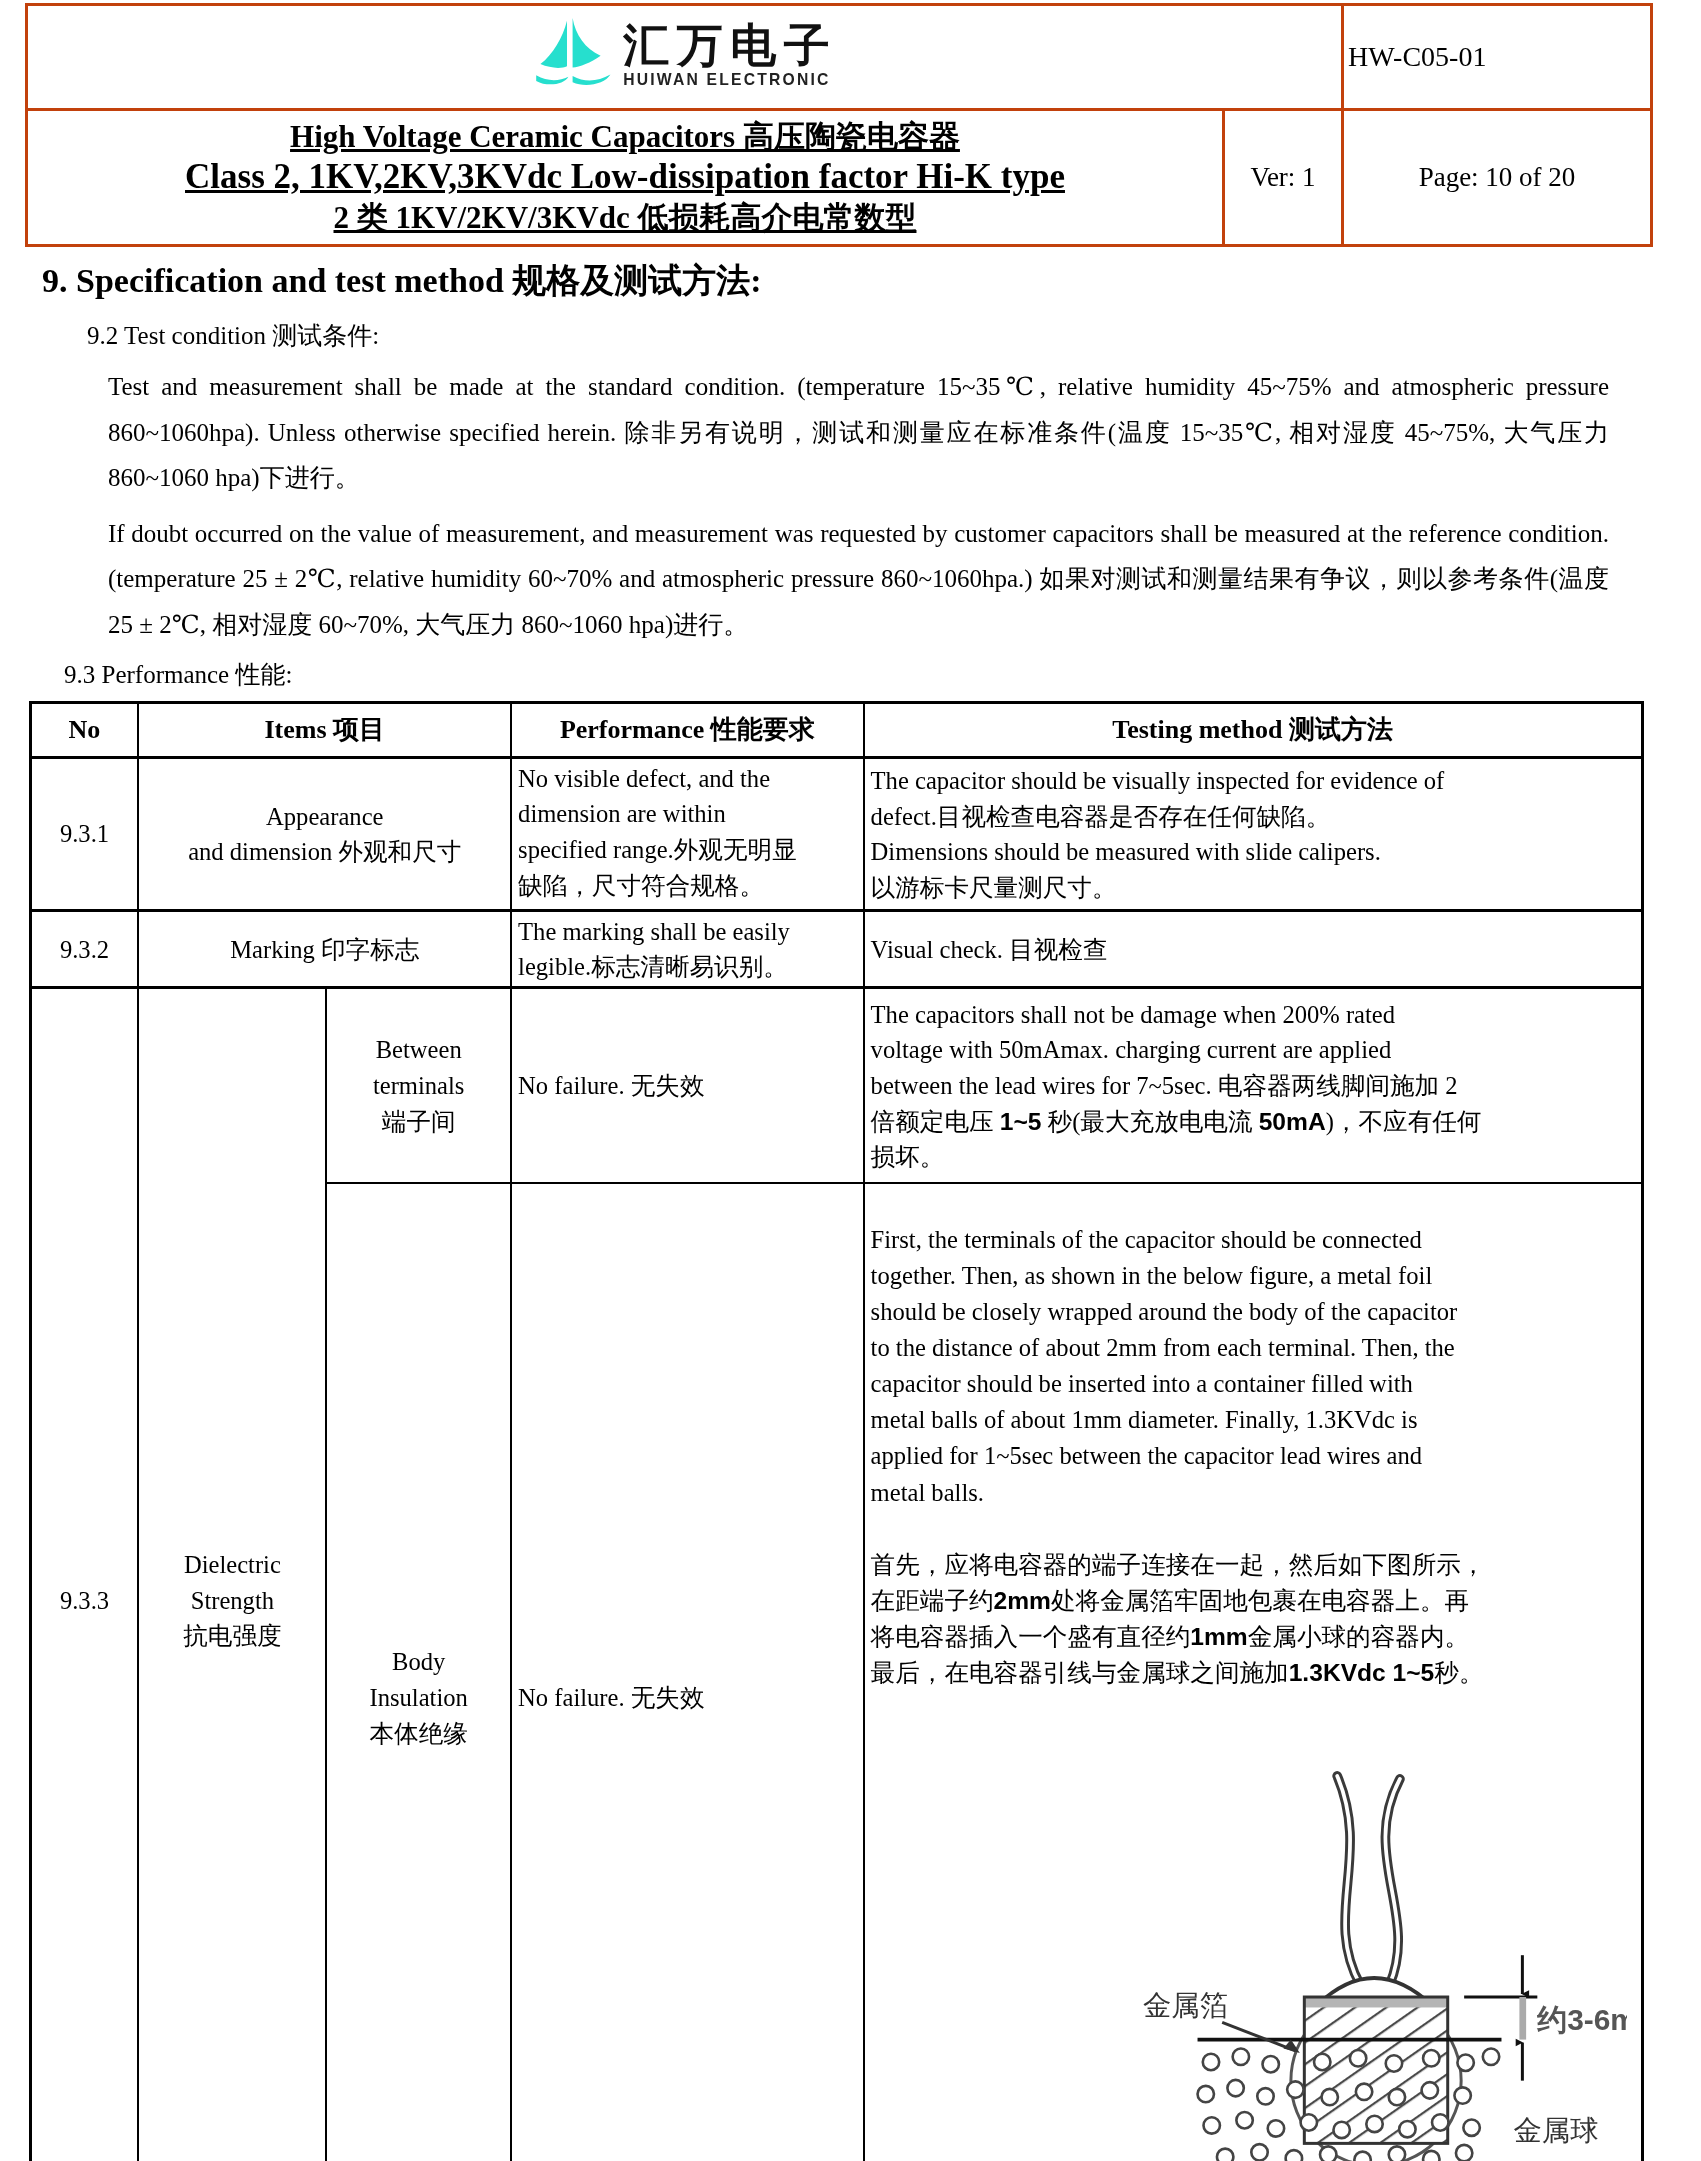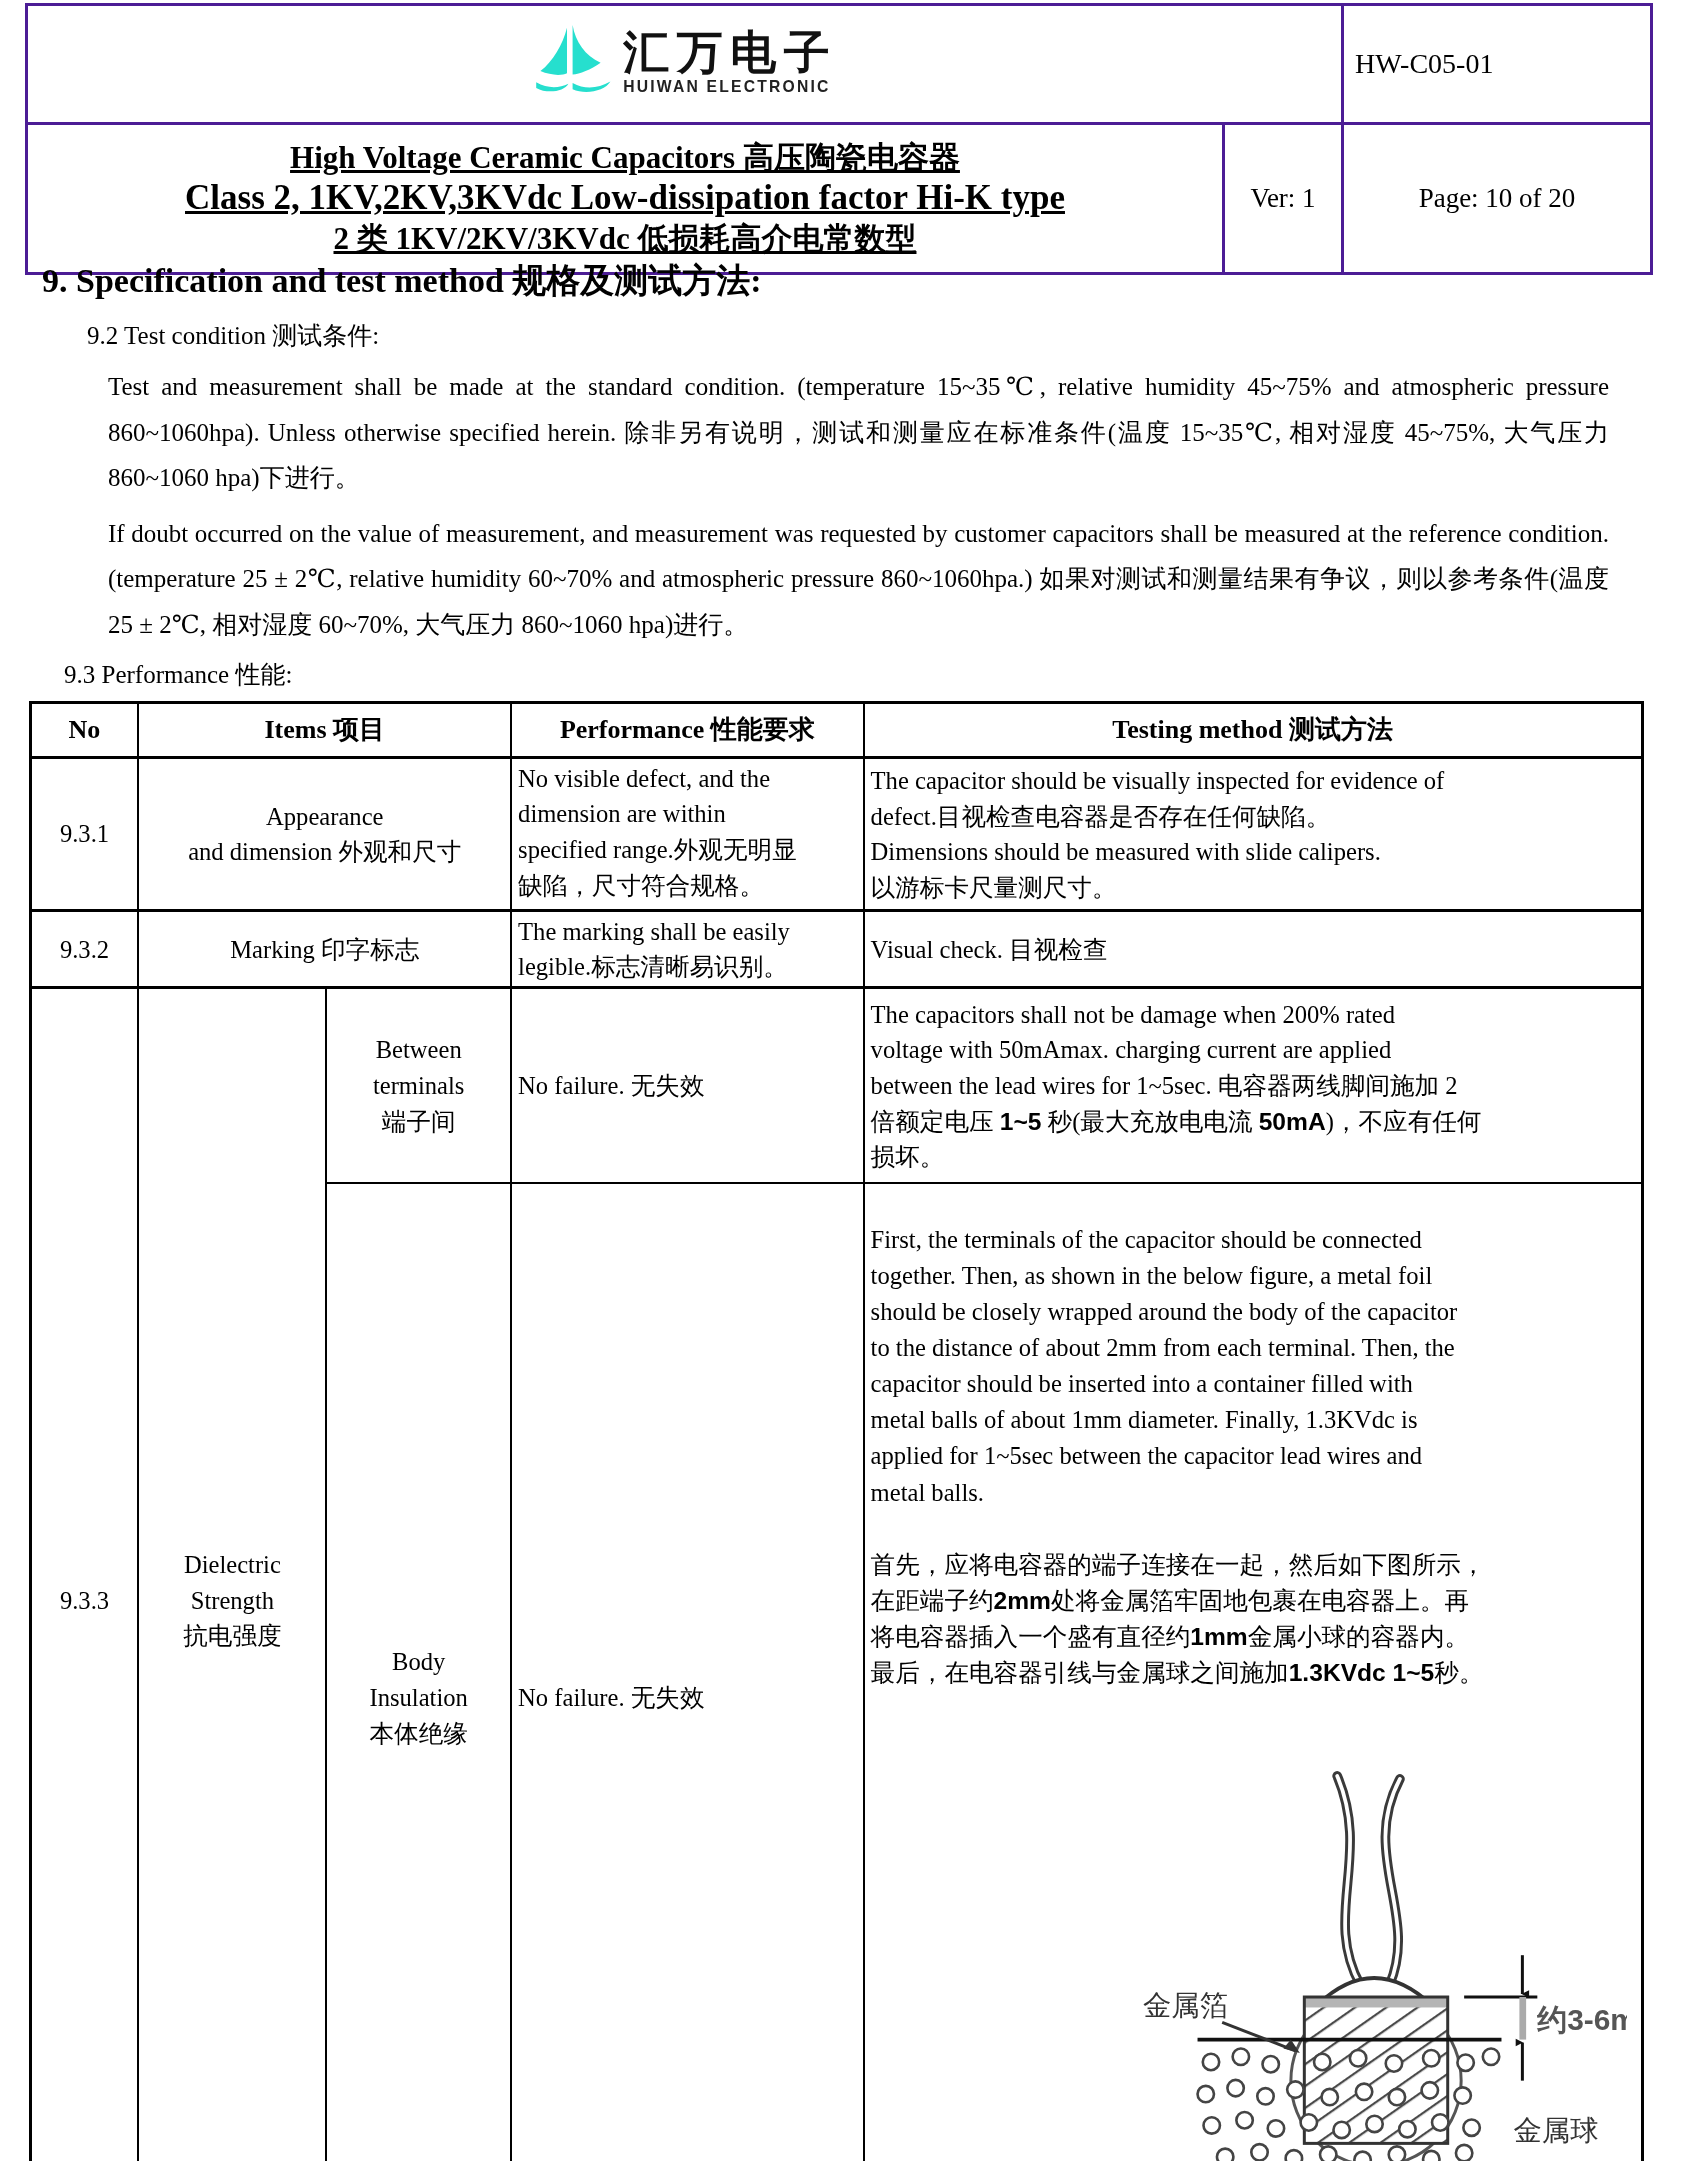--- a/index.html
+++ b/index.html
@@ -2,21 +2,21 @@
 <html style="font-size:12px"><head>
 <meta charset="utf-8">
 <style>
   html,body{margin:0;padding:0;background:#e8e8e8;}
   .page{position:relative;width:1702px;height:2161px;background:#fff;color:#000;
         font-family:"Liberation Serif","DejaVu Serif",serif;overflow:hidden;}
   .sans{font-family:"Liberation Sans","DejaVu Sans",sans-serif;font-weight:bold;}
 
   
   table.hdr{position:absolute;left:25px;top:3px;width:1626px;border-collapse:collapse;table-layout:fixed;}
-  table.hdr td{border:3px solid #4c1d95;padding:11px;vertical-align:middle;}
+  table.hdr td{border:3px solid #c2410c;padding:4px;vertical-align:middle;}
   .logo-cell{height:94px;text-align:center;}
   .logo-wrap{display:inline-flex;align-items:center;gap:7.5px;}
   .logo-text{display:flex;flex-direction:column;align-items:flex-start;line-height:1;}
   .logo-cn{font-size:46px;font-weight:900;letter-spacing:7.5px;color:#111;}
   .logo-en{font-size:15.7px;letter-spacing:2.2px;color:#222;margin-top:3px;
            font-family:"Liberation Sans","DejaVu Sans",sans-serif;font-weight:bold;}
   .code-cell{font-size:28px;}
   .title-cell{height:125px;text-align:center;line-height:1.22;text-decoration:underline;}
   .t1,.t3{font-size:31px;font-weight:bold;}
   .t2{font-size:35px;font-weight:bold;}
@@ -139,21 +139,21 @@
         <td class="cno" rowspan="2">9.3.3</td>
         <td class="citem" rowspan="2">Dielectric
 Strength
 抗电强度</td>
         <td class="citem">Between
 terminals
 端子间</td>
         <td class="cperf">No failure.  无失效</td>
         <td class="ctest"><span>The capacitors shall not be damage when 200% rated
 voltage with 50mAmax. charging current are applied
-between the lead wires for 1~5sec.  电容器两线脚间施加 2
+between the lead wires for 7~5sec.  电容器两线脚间施加 2
 倍额定电压 </span><span class="sans">1~5</span><span> 秒(最大充放电电流 </span><span class="sans">50mA</span><span>)，不应有任何
 损坏。</span></td>
       </tr>
 
       <tr class="r933b">
         <td class="citem">Body
 Insulation
 本体绝缘</td>
         <td class="cperf">No failure.  无失效</td>
         <td class="ctest tall">

